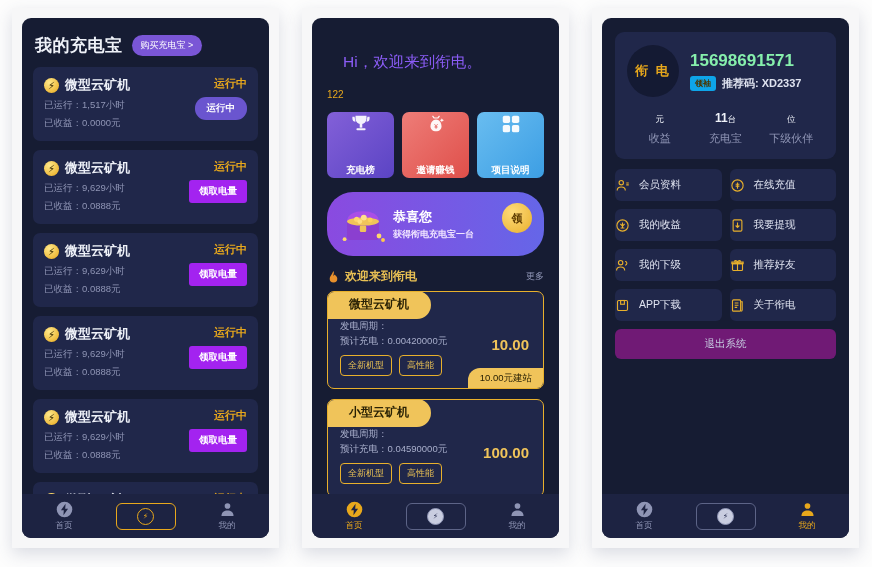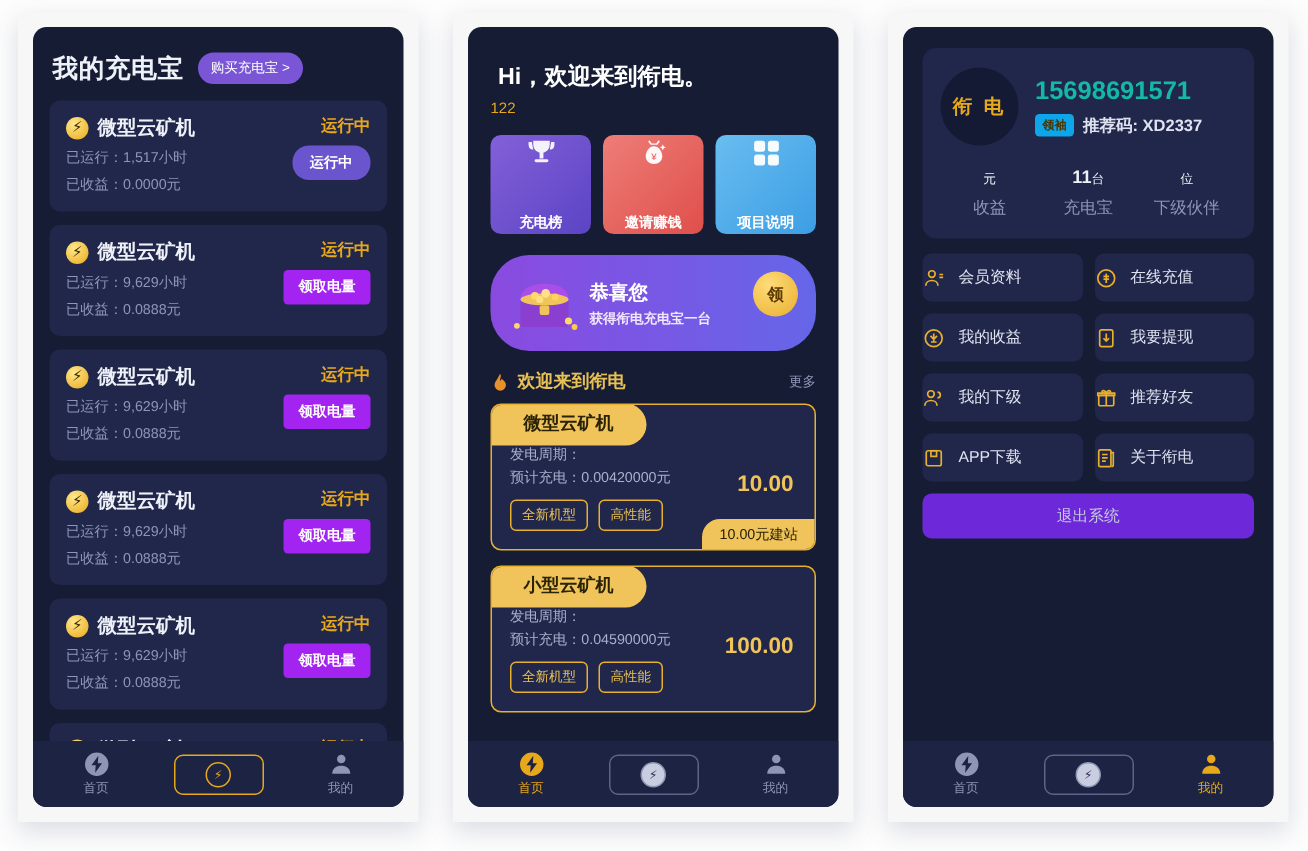--- a/index.html
+++ b/index.html
@@ -66,21 +66,21 @@
     display:flex;align-items:center;justify-content:center;
   }
   .nav-center.dim{border-color:#5d6487;}
   .nav-center .ring{
     width:15px;height:15px;border-radius:50%;border:1.5px solid #e8a81c;
     display:flex;align-items:center;justify-content:center;color:#e8a81c;font-size:8px;
   }
   .nav-center.dim .ring{border-color:#8f95b5;color:#c9cde0;background:#c9cde0;color:#2a3052;}
   
   .welcome{padding:18px 15px 4px 15px;}
-  .welcome h2{margin:5px;color:#ffffff;font-size:15.5px;font-weight:bold;}
+  .welcome h2{margin:16px;color:#8b5cf6;font-size:15.5px;font-weight:normal;}
   .welcome .sub{color:#e8a81c;font-size:10px;margin-top:4px;}
   .tiles{display:flex;gap:8px;padding:8px 15px 12px 15px;}
   .tile{
     flex:1;height:66px;border-radius:7px;position:relative;overflow:hidden;
     display:flex;flex-direction:column;align-items:center;justify-content:center;gap:5px;
   }
   .tile.t1{background:linear-gradient(135deg,#8360d8,#5b44c4);}
   .tile.t2{background:linear-gradient(135deg,#ee7d78,#df4f4a);}
   .tile.t3{background:linear-gradient(135deg,#69bdf0,#3c9ee4);}
   .tile-label{color:#fff;font-size:9.5px;font-weight:bold;margin-top:24px;}
@@ -132,40 +132,40 @@
   
   .profile{
     margin:14px 13px 10px 13px;background:#20274a;border-radius:9px;padding:13px 12px;
   }
   .pf-top{display:flex;align-items:center;gap:11px;}
   .avatar{
     width:52px;height:52px;border-radius:50%;background:#141a33;flex:none;
     display:flex;align-items:center;justify-content:center;
     color:#e8a81c;font-size:13px;font-weight:bold;letter-spacing:2px;
   }
-  .phone-num{color:#14b8a6;font-size:17px;font-weight:bold;}
+  .phone-num{color:#86efac;font-size:17px;font-weight:bold;}
   .ref-row{display:flex;align-items:center;gap:6px;margin-top:5px;}
   .lead-badge{
     background:#0ea5e9;color:#4a3500;font-size:8px;font-weight:bold;
     padding:2px 5px;border-radius:3px;
   }
   .ref-code{color:#dfe3f0;font-size:11px;font-weight:bold;}
   .stats{display:flex;margin-top:14px;}
   .stat{flex:1;text-align:center;}
   .stat-v{color:#eef1f8;font-size:12px;font-weight:bold;}
   .stat-v .unit{font-size:8.5px;font-weight:normal;}
   .stat-l{color:#8f95b5;font-size:11px;margin-top:5px;}
   .menu{display:grid;grid-template-columns:1fr 1fr;gap:8px;padding:0 13px;}
   .mitem{
     background:#20274a;border-radius:6px;height:32px;
     display:flex;align-items:center;gap:9px;box-sizing:border-box;
   }
   .mlabel{color:#dfe3f0;font-size:10.5px;}
   .logout{
-    margin:8px 13px 0 13px;background:#6d28d9;border-radius:6px;height:30px;
+    margin:8px 13px 0 13px;background:#701a75;border-radius:6px;height:30px;
     display:flex;align-items:center;justify-content:center;
     color:#c6cbe0;font-size:10.5px;
   }
   svg{display:block;}
 </style>
 </head>
 <body>
 
 <div class="stage">
 

